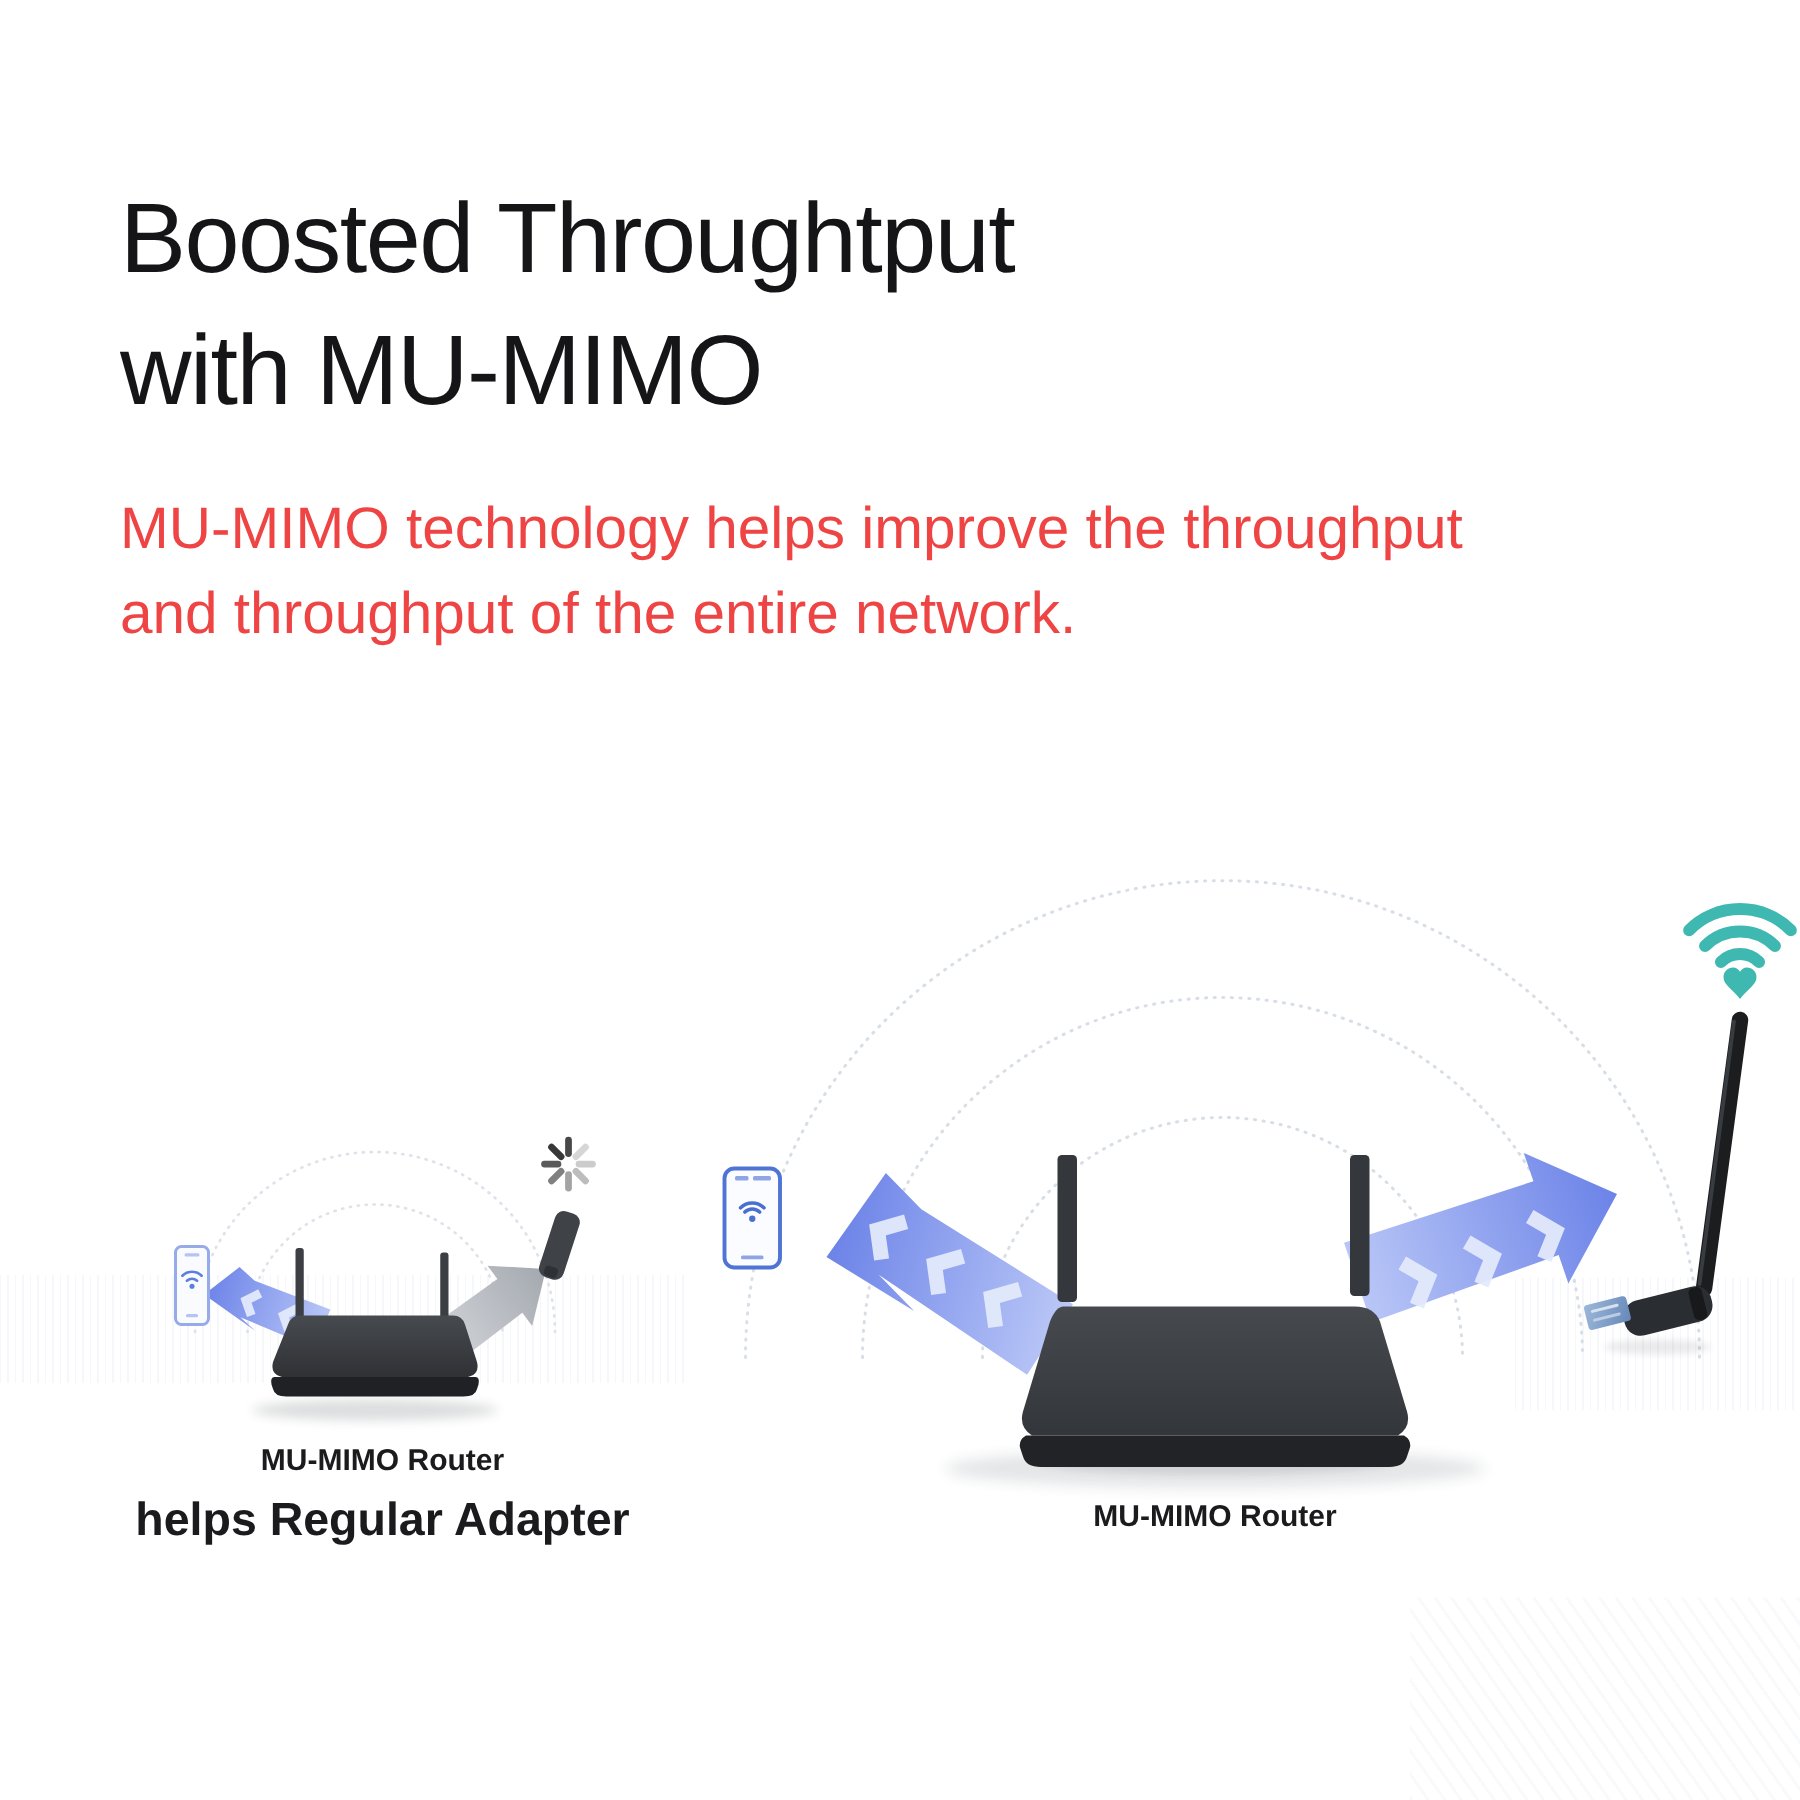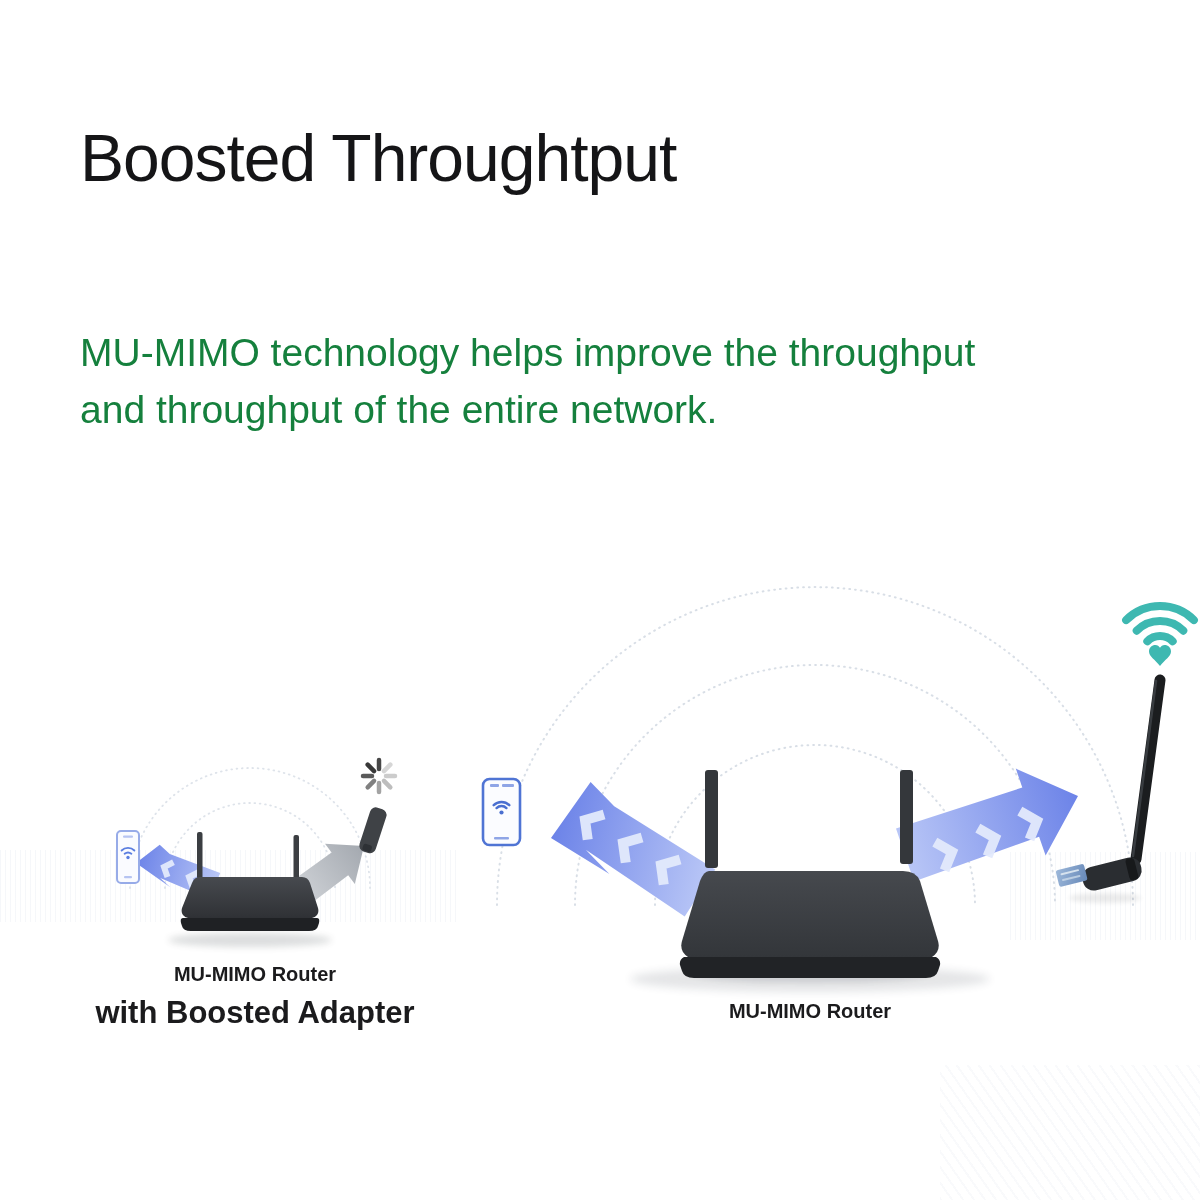--- a/index.html
+++ b/index.html
@@ -7,21 +7,21 @@
     position:relative;width:1200px;height:1200px;background:#ffffff;overflow:hidden;
     font-family:"Liberation Sans", sans-serif;
   }
   .headline{
     position:absolute;left:80px;top:114px;
     font-size:66px;line-height:88px;font-weight:400;color:#151517;letter-spacing:-1px;
   }
   .headline .line{display:block;}
   .description{
     position:absolute;left:80px;top:324px;
-    font-size:39px;line-height:57px;font-weight:400;color:#15803d;letter-spacing:0;
+    font-size:39px;line-height:57px;font-weight:400;color:#ef4444;letter-spacing:0;
   }
   .description .line{display:block;}
   .scene{position:absolute;}
   .scene svg{display:block;}
   .caption{position:absolute;text-align:center;color:#1b1b1d;}
   .caption .cap1{font-size:20px;line-height:36px;font-weight:700;}
   .caption .cap2{font-size:31px;line-height:38px;font-weight:700;margin-top:2px;}
   .caption-left{left:60px;top:956px;width:390px;}
   .caption-right{left:600px;top:993px;width:420px;}
   .texture{position:absolute;pointer-events:none;}
@@ -35,20 +35,21 @@
 <body>
 
 <div class="page">
 
   <div class="texture tex-v tex-left"></div>
   <div class="texture tex-v tex-right"></div>
   <div class="texture tex-d tex-bottom"></div>
 
   <h1 class="headline" style="margin:0;">
     <span class="line">Boosted Throughtput</span>
+    <span class="line">with MU-MIMO</span>
   </h1>
 
   <p class="description" style="margin:0;">
     <span class="line">MU-MIMO technology helps improve the throughput</span>
     <span class="line">and throughput of the entire network.</span>
   </p>
 
   <div class="scene" style="left:80px;top:740px;">
     <svg width="360" height="225" viewBox="0 0 360 225" xmlns="http://www.w3.org/2000/svg">
       <defs>
@@ -214,19 +215,19 @@
           <path d="M 676.7,50.7 A 33 33 0 0 1 723.3,50.7"></path>
           <path d="M 687.3,61.3 A 18 18 0 0 1 712.7,61.3"></path>
         </g>
         <path d="M 700,86 C 695,79.5 689,76.5 689,71.5 C 689,67.6 692,65 695.4,65 C 697.4,65 699,66.2 700,67.8 C 701,66.2 702.6,65 704.6,65 C 708,65 711,67.6 711,71.5 C 711,76.5 705,79.5 700,86 Z" fill="#3eb8b1"></path>
       </g>
     </svg>
   </div>
 
   <div class="caption caption-left">
     <div class="cap1">MU-MIMO Router</div>
-    <div class="cap2">with Boosted Adapter</div>
+    <div class="cap2">helps Regular Adapter</div>
   </div>
   <div class="caption caption-right">
     <div class="cap1">MU-MIMO Router</div>
   </div>
 
 </div>
 
 </body></html>

